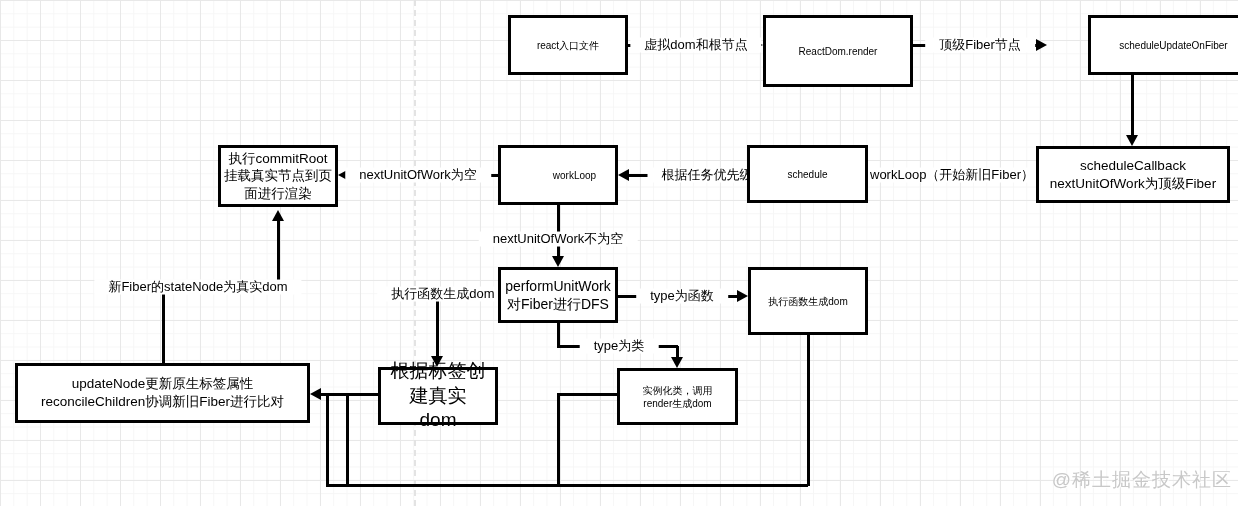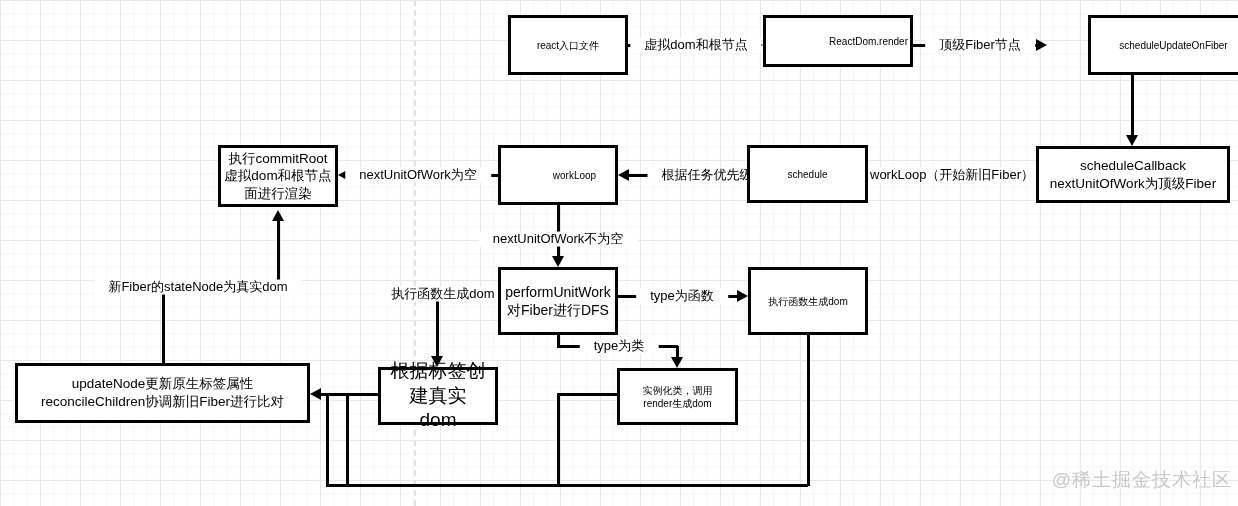--- a/index.html
+++ b/index.html
@@ -102,42 +102,42 @@
       <div class="edge-label" style="left: 558px; top: 239px;">nextUnitOfWork不为空</div>
       <div class="edge-label" style="left: 682px; top: 296px;">type为函数</div>
       <div class="edge-label" style="left: 619px; top: 346px;">type为类</div>
       <div class="edge-label" style="left: 443px; top: 294px;">执行函数生成dom</div>
       <div class="edge-label" style="left: 198px; top: 287px;">新Fiber的stateNode为真实dom</div>
     </div>
   <div id="nodes-layer">
       <div class="node" style="left: 508px; top: 15px; width: 120px; height: 60px;">
         <div class="node-label">react入口文件</div>
       </div>
-      <div class="node" style="left: 763px; top: 15px; width: 150px; height: 52px; justify-content: flex-end;">
+      <div class="node" style="left: 763px; top: 15px; width: 150px; height: 72px;">
         <div class="node-label">ReactDom.render</div>
       </div>
       <div class="node" style="left: 1047px; top: 15px; width: 171px; height: 60px; margin-left: 41px;">
         <div class="node-label">scheduleUpdateOnFiber</div>
       </div>
       <div class="node" style="left: 1036px; top: 146px; width: 194px; height: 57px;">
         <div class="node-label" style="font-size: 13.5px;">scheduleCallback
 nextUnitOfWork为顶级Fiber</div>
       </div>
       <div class="node" style="left: 747px; top: 145px; width: 121px; height: 58px;">
         <div class="node-label">schedule</div>
       </div>
       <div class="node" style="left: 498px; top: 145px; width: 120px; height: 60px; padding-left: 33px;">
         <div class="node-label">workLoop</div>
       </div>
       <div class="node" style="left: 218px; top: 145px; width: 120px; height: 62px;">
         <div class="node-label" style="font-size: 13.5px;">执行commitRoot
-虚拟dom和根节点
+挂载真实节点到页
 面进行渲染</div>
       </div>
-      <div class="node" style="left: 498px; top: 267px; width: 120px; height: 68px;">
+      <div class="node" style="left: 498px; top: 267px; width: 120px; height: 56px;">
         <div class="node-label" style="font-size: 14px;">performUnitWork
 对Fiber进行DFS</div>
       </div>
       <div class="node" style="left: 748px; top: 267px; width: 120px; height: 68px;">
         <div class="node-label">执行函数生成dom</div>
       </div>
       <div class="node" style="left: 617px; top: 368px; width: 121px; height: 57px;">
         <div class="node-label">实例化类，调用
 render生成dom</div>
       </div>

